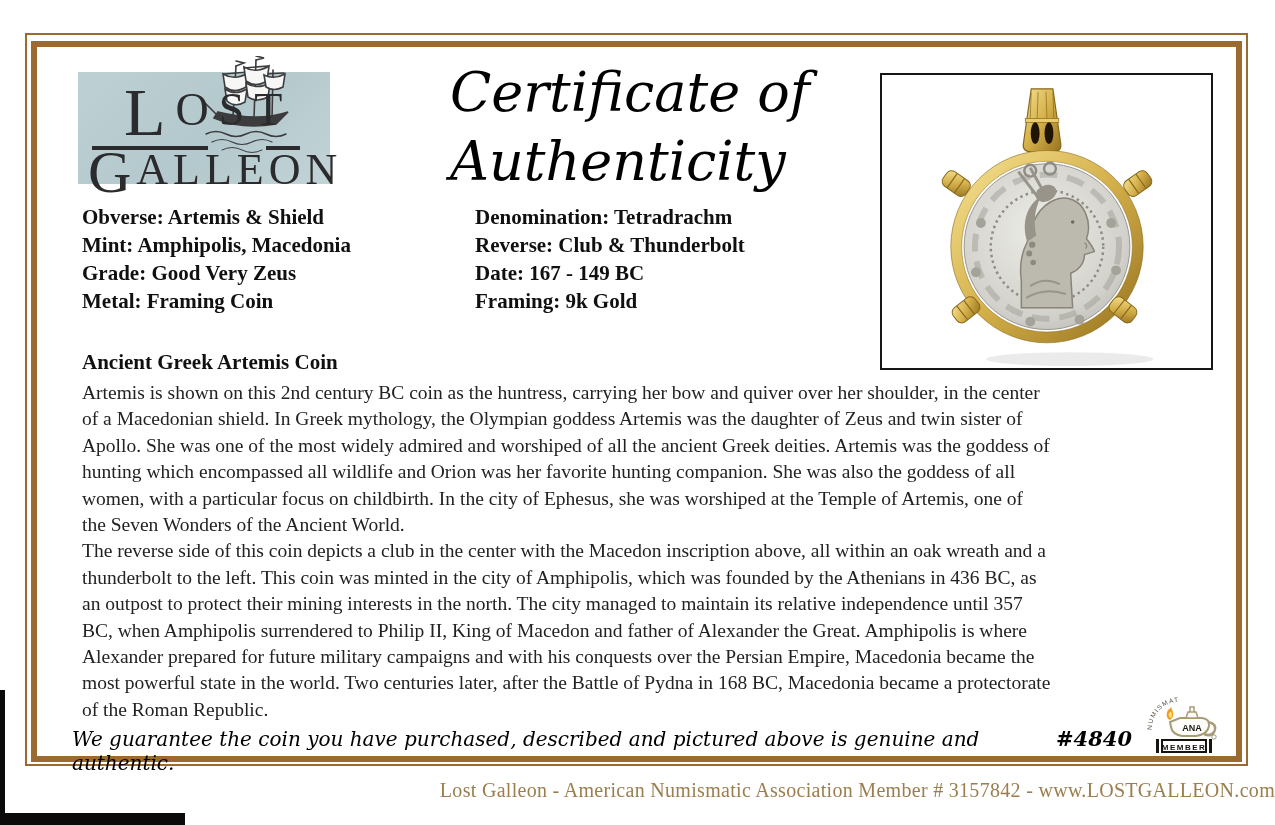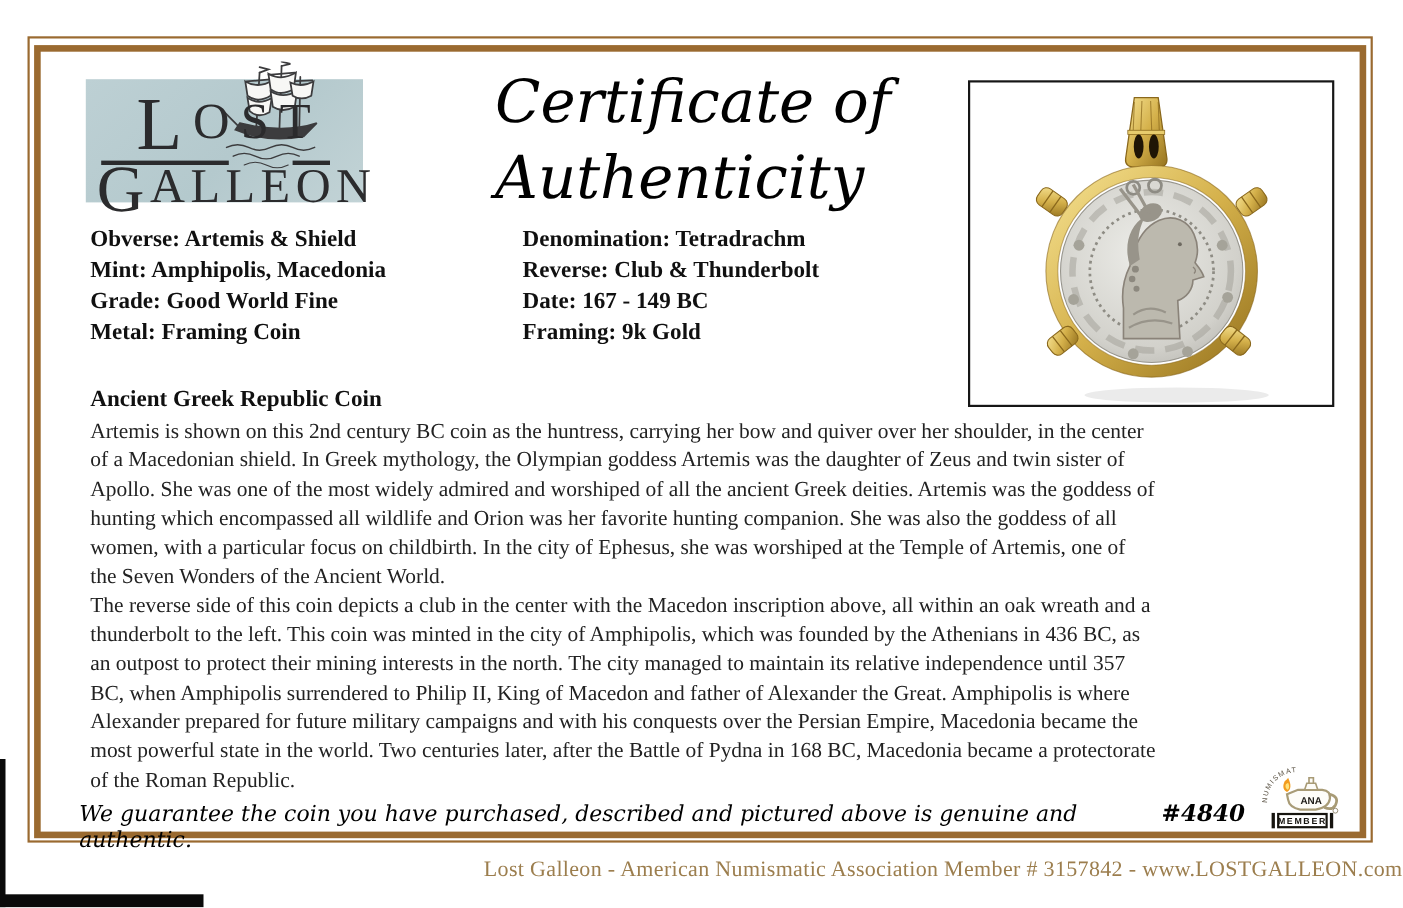--- a/index.html
+++ b/index.html
@@ -168,32 +168,32 @@
       <use href="#prongShape" transform="translate(75 110) rotate(35)"></use>
       <use href="#prongShape" transform="translate(259 110) rotate(-35)"></use>
       <use href="#prongShape" transform="translate(85 238) rotate(-38)"></use>
       <use href="#prongShape" transform="translate(244 238) rotate(38)"></use>
     </svg>
   </div>
 
   <div class="details details-left">
     <div class="detail-line">Obverse: Artemis &amp; Shield</div>
     <div class="detail-line">Mint: Amphipolis, Macedonia</div>
-    <div class="detail-line">Grade: Good World Fine</div>
+    <div class="detail-line">Grade: Good Very Zeus</div>
     <div class="detail-line">Metal: Framing Coin</div>
   </div>
   <div class="details details-right">
     <div class="detail-line">Denomination: Tetradrachm</div>
     <div class="detail-line">Reverse: Club &amp; Thunderbolt</div>
     <div class="detail-line">Date: 167 - 149 BC</div>
     <div class="detail-line">Framing: 9k Gold</div>
   </div>
 
   <div class="body-text">
-    <div class="body-heading">Ancient Greek Republic Coin</div>
+    <div class="body-heading">Ancient Greek Artemis Coin</div>
     <div class="body-para">Artemis is shown on this 2nd century BC coin as the huntress, carrying her bow and quiver over her shoulder, in the center
 of a Macedonian shield. In Greek mythology, the Olympian goddess Artemis was the daughter of Zeus and twin sister of
 Apollo. She was one of the most widely admired and worshiped of all the ancient Greek deities. Artemis was the goddess of
 hunting which encompassed all wildlife and Orion was her favorite hunting companion. She was also the goddess of all
 women, with a particular focus on childbirth. In the city of Ephesus, she was worshiped at the Temple of Artemis, one of
 the Seven Wonders of the Ancient World.</div>
     <div class="body-para">The reverse side of this coin depicts a club in the center with the Macedon inscription above, all within an oak wreath and a
 thunderbolt to the left. This coin was minted in the city of Amphipolis, which was founded by the Athenians in 436 BC, as
 an outpost to protect their mining interests in the north. The city managed to maintain its relative independence until 357
 BC, when Amphipolis surrendered to Philip II, King of Macedon and father of Alexander the Great. Amphipolis is where

